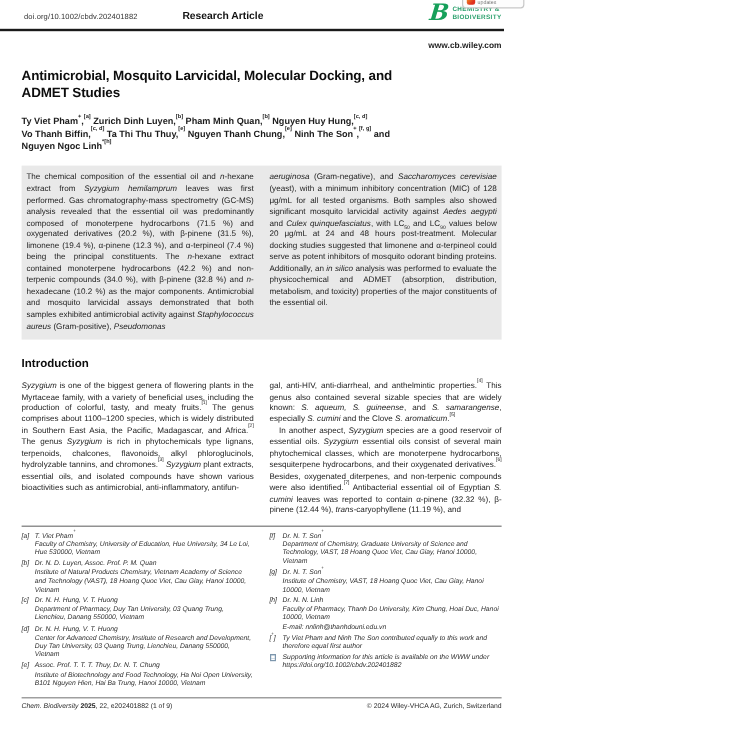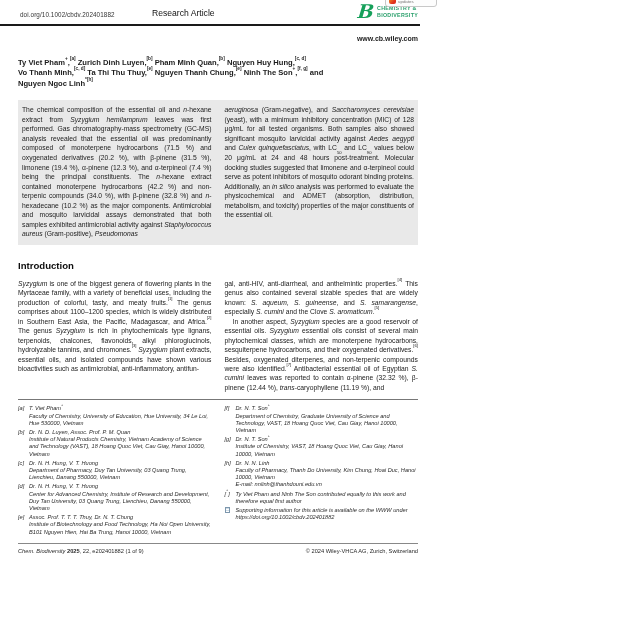--- a/index.html
+++ b/index.html
@@ -8,21 +8,21 @@
     background:#ffffff;
     font-family:"Liberation Sans",sans-serif;
     color:#1c1c1c;
     position:relative;
     overflow:hidden;
   }
   .page{position:absolute;left:18px;top:0;width:400px;}
   
   .head-row{position:relative;height:26px;padding-top:9px;}
   .doi{position:absolute;left:2px;top:11px;font-size:6.3px;color:#333;letter-spacing:.1px;}
-  .article-type{position:absolute;left:134px;top:8px;font-size:8.6px;font-weight:normal;color:#111;}
+  .article-type{position:absolute;left:134px;top:8px;font-size:8.6px;font-weight:bold;color:#111;}
   .logo{position:absolute;right:0;top:2px;display:flex;align-items:center;gap:3px;}
   .logo-mark{font-family:"DejaVu Serif",serif;font-style:italic;font-weight:bold;font-size:19px;line-height:19px;color:#16a05a;transform:skewX(-6deg);}
   .logo-text{font-size:5.3px;font-weight:bold;line-height:6.2px;color:#2aa06c;letter-spacing:.3px;}
   .head-rule{position:absolute;left:-18px;top:24px;width:420px;height:2px;background:#1a1a1a;}
   .check-badge{position:absolute;left:367px;top:-13px;width:52px;height:20px;background:#fdfdfd;border:1px solid #c8c8c8;border-radius:3px;display:flex;align-items:flex-end;gap:2px;padding:2px 3px;overflow:hidden;}
   .crossmark{width:7px;height:7px;border-radius:2px;background:linear-gradient(135deg,#f5a623 0%,#e0301e 70%);flex:none;}
   .badge-label{font-size:4.4px;color:#777;line-height:5px;}
   .website{text-align:right;margin-top:9px;font-size:7px;font-weight:bold;color:#222;}
   
   .title{margin-top:16px;font-size:11.2px;line-height:13.6px;font-weight:bold;color:#0d0d0d;letter-spacing:-.1px;}
@@ -71,25 +71,27 @@
       <div class="check-badge">
         <span class="crossmark"></span>
         <span class="badge-label">Check for updates</span>
       </div>
       <div class="head-rule"></div>
     </div>
     <div class="website">www.cb.wiley.com</div>
   </header>
 
   <h1 class="title">
+    <div><span>Antimicrobial, Mosquito Larvicidal, Molecular Docking, and</span></div>
+    <div><span>ADMET Studies</span></div>
   </h1>
 
   <div class="authors">
     <div><span>Ty Viet Pham</span><sup class="ss">+</sup><span>,</span><sup class="ss">[a]</sup><span> Zurich Dinh Luyen,</span><sup class="ss">[b]</sup><span> Pham Minh Quan,</span><sup class="ss">[b]</sup><span> Nguyen Huy Hung,</span><sup class="ss">[c, d]</sup></div>
-    <div><span>Vo Thanh Minh,</span><sup class="ss">[c, d]</sup><span> Ta Thi Thu Thuy,</span><sup class="ss">[e]</sup><span> Nguyen Thanh Chung,</span><sup class="ss">[e]</sup><span> Ninh The Son</span><sup class="ss">+</sup><span>,</span><sup class="ss">[f, g]</sup><span> and</span></div>
+    <div><span>Vo Thanh Biffin,</span><sup class="ss">[c, d]</sup><span> Ta Thi Thu Thuy,</span><sup class="ss">[e]</sup><span> Nguyen Thanh Chung,</span><sup class="ss">[e]</sup><span> Ninh The Son</span><sup class="ss">+</sup><span>,</span><sup class="ss">[f, g]</sup><span> and</span></div>
     <div><span>Nguyen Ngoc Linh</span><sup class="ss">*[h]</sup></div>
   </div>
 
   <section class="abstract">
     <div class="col"><span>The chemical composition of the essential oil and </span><span style="font-style: italic;">n</span><span>-hexane extract from </span><span style="font-style: italic;">Syzygium hemilamprum</span><span> leaves was first performed. Gas chromatography-mass spectrometry (GC-MS) analysis revealed that the essential oil was predominantly composed of monoterpene hydrocarbons (71.5 %) and oxygenated derivatives (20.2 %), with β-pinene (31.5 %), limonene (19.4 %), α-pinene (12.3 %), and α-terpineol (7.4 %) being the principal constituents. The </span><span style="font-style: italic;">n</span><span>-hexane extract contained monoterpene hydrocarbons (42.2 %) and non-terpenic compounds (34.0 %), with β-pinene (32.8 %) and </span><span style="font-style: italic;">n</span><span>-hexadecane (10.2 %) as the major components. Antimicrobial and mosquito larvicidal assays demonstrated that both samples exhibited antimicrobial activity against </span><span style="font-style: italic;">Staphylococcus aureus</span><span> (Gram-positive), </span><span style="font-style: italic;">Pseudomonas</span></div>
     <div class="col"><span style="font-style: italic;">aeruginosa</span><span> (Gram-negative), and </span><span style="font-style: italic;">Saccharomyces cerevisiae</span><span> (yeast), with a minimum inhibitory concentration (MIC) of 128 μg/mL for all tested organisms. Both samples also showed significant mosquito larvicidal activity against </span><span style="font-style: italic;">Aedes aegypti</span><span> and </span><span style="font-style: italic;">Culex quinquefasciatus</span><span>, with LC</span><sub class="bb">50</sub><span> and LC</span><sub class="bb">90</sub><span> values below 20 μg/mL at 24 and 48 hours post-treatment. Molecular docking studies suggested that limonene and α-terpineol could serve as potent inhibitors of mosquito odorant binding proteins. Additionally, an </span><span style="font-style: italic;">in silico</span><span> analysis was performed to evaluate the physicochemical and ADMET (absorption, distribution, metabolism, and toxicity) properties of the major constituents of the essential oil.</span></div>
   </section>
 
   <h2 class="sec-heading">Introduction</h2>
 

